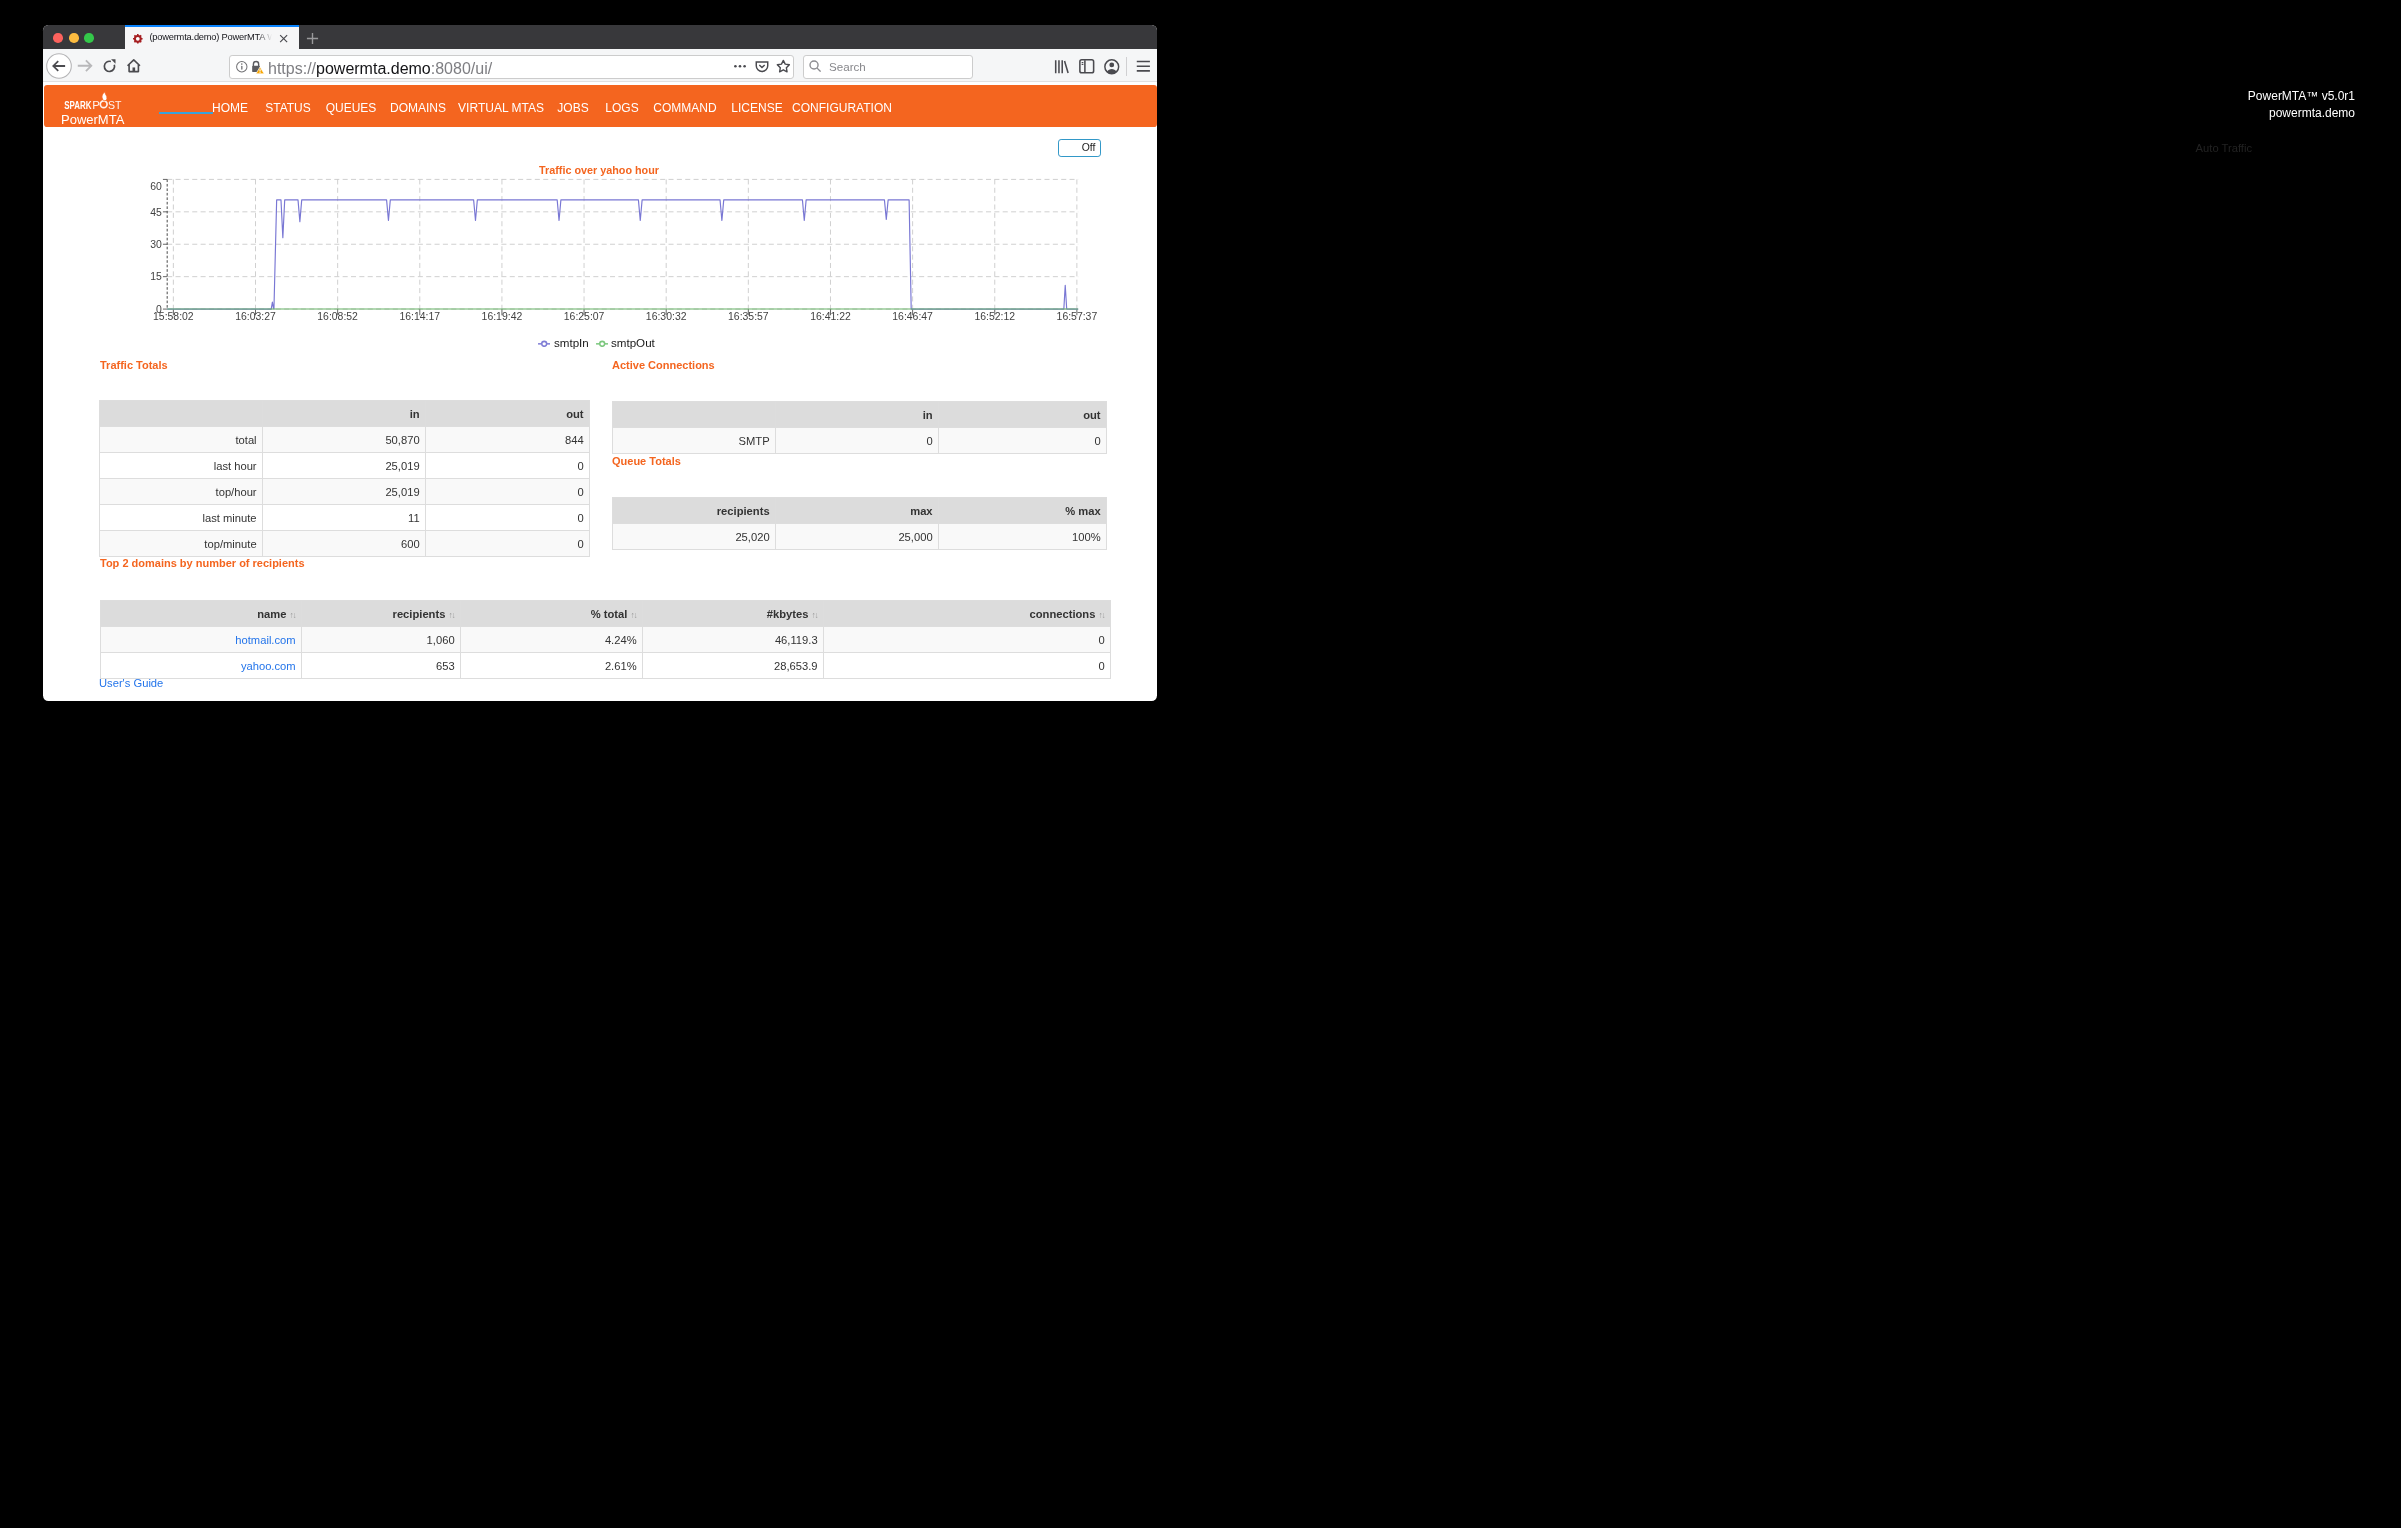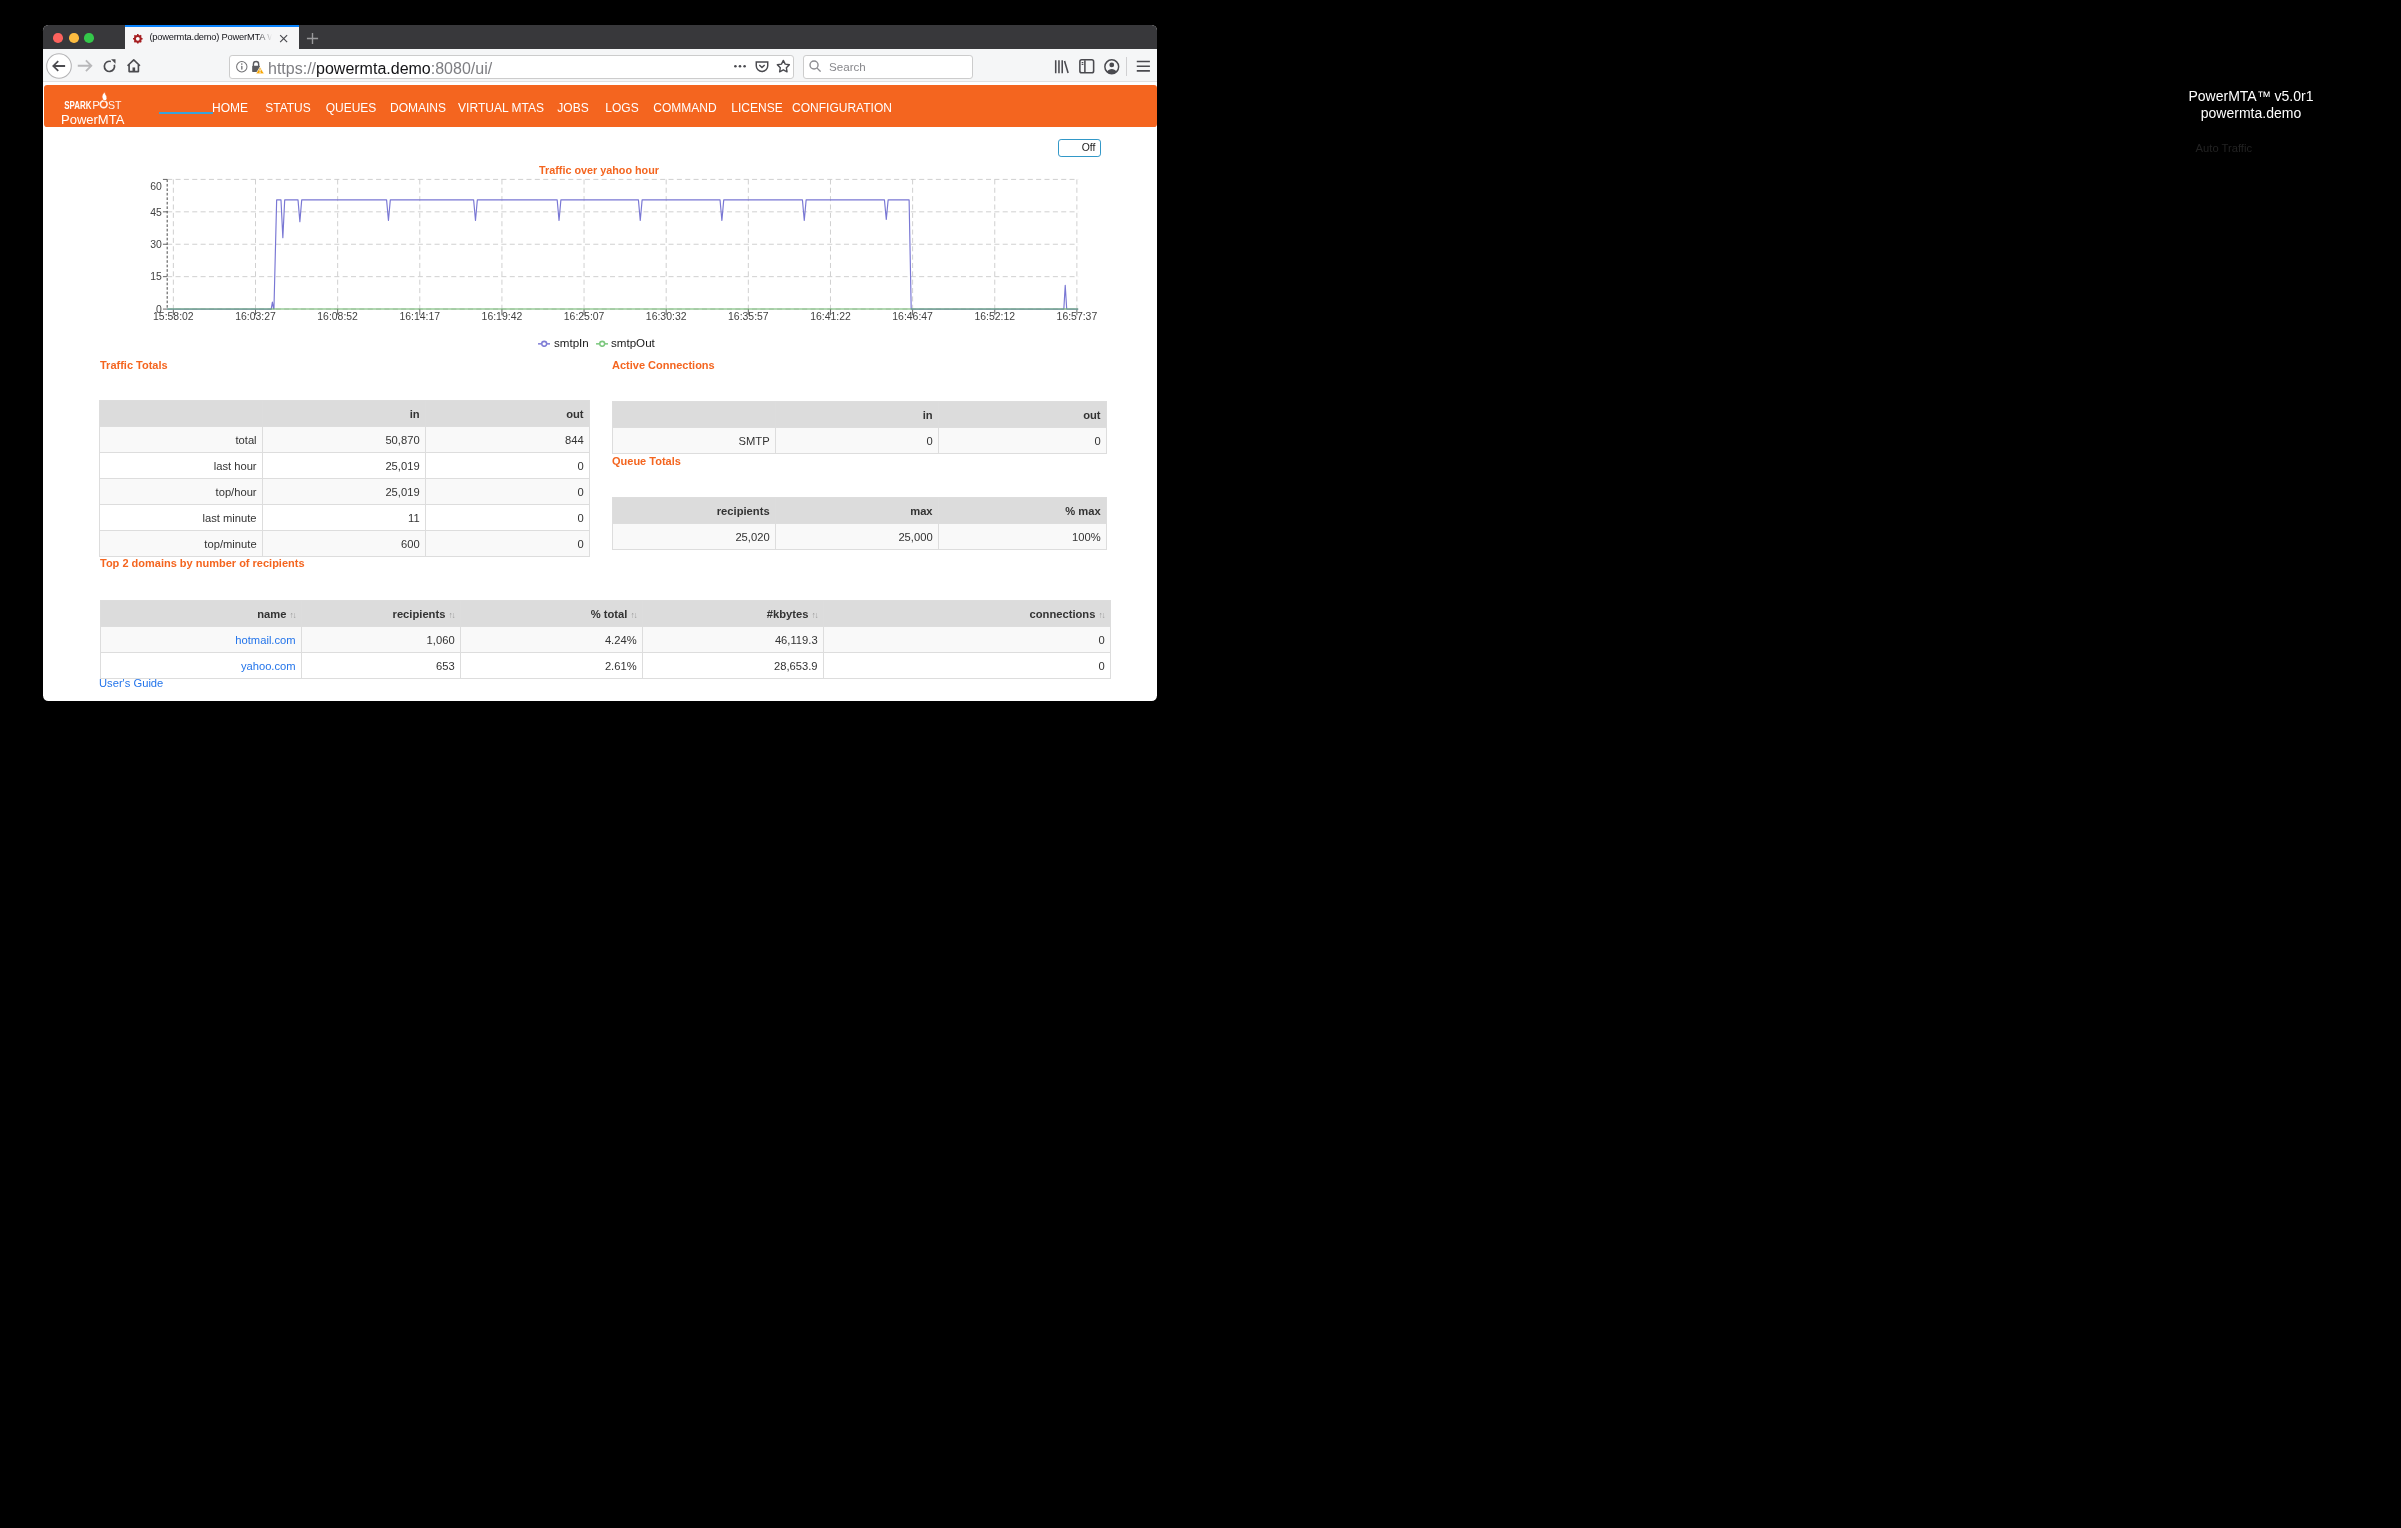--- a/index.html
+++ b/index.html
@@ -19,21 +19,21 @@
 #tabfade { position:absolute; left:133px; top:2.3px; width:20px; height:21.7px;
   background:linear-gradient(90deg, rgba(246,246,247,0), #f6f6f7 70%); }
 .field { position:absolute; top:55px; height:23.6px; background:#fff; border:0.8px solid #ccc; border-radius:3.1px; }
 #urltext { position:absolute; left:268px; top:60px; font-size:16px; color:#7e7e82; white-space:nowrap; }
 #urltext b { color:#141417; font-weight:normal; }
 #searchtext { position:absolute; left:829px; top:60px; font-size:11.6px; color:#87878b; }
 #obar { position:absolute; left:44px; top:85px; width:1113px; height:42px; background:#f4651f; border-radius:3.1px; }
 #menu a { position:absolute; top:101px; color:#fff; font-size:12px; text-decoration:none;
   transform:translateX(-50%); white-space:nowrap;margin-left:44px; }
 #homeline { position:absolute; left:159px; top:112px; width:54px; height:2px; background:#3aa3da; }
-#obar-r { position:absolute; right:34px; top:88px; text-align:center; color:#fff; font-size:14px; line-height:17px; width:232px; }
+#obar-r { position:absolute; right:46px; top:88px; text-align:right; color:#fff; font-size:12px; line-height:17px; width:232px; }
 #autolbl { position:absolute; right:149px; top:142px; font-size:11.2px; color:#222; }
 #toggle { position:absolute; left:1058px; top:139px; width:43px; height:18px; border:1.2px solid #3298c8;
   border-radius:3.1px; overflow:hidden; background:#fff; font-size:10.4px; }
 #toggle .on { position:absolute; left:16px; top:0; width:16px; height:100%; background:#42a7d8; color:#fff;
   text-align:center; line-height:16px;margin-top:16px; }
 #toggle .off { position:absolute; left:18px; top:0; right:0; height:100%; color:#222; text-align:center; line-height:16px; }
 #charttitle { position:absolute; left:367px; top:164px; width:464px; text-align:center;
   font-size:10.8px; font-weight:bold; color:#f4651f; }
 
 #legend { position:absolute; left:0; top:335px; width:1201px; height:17px; }

